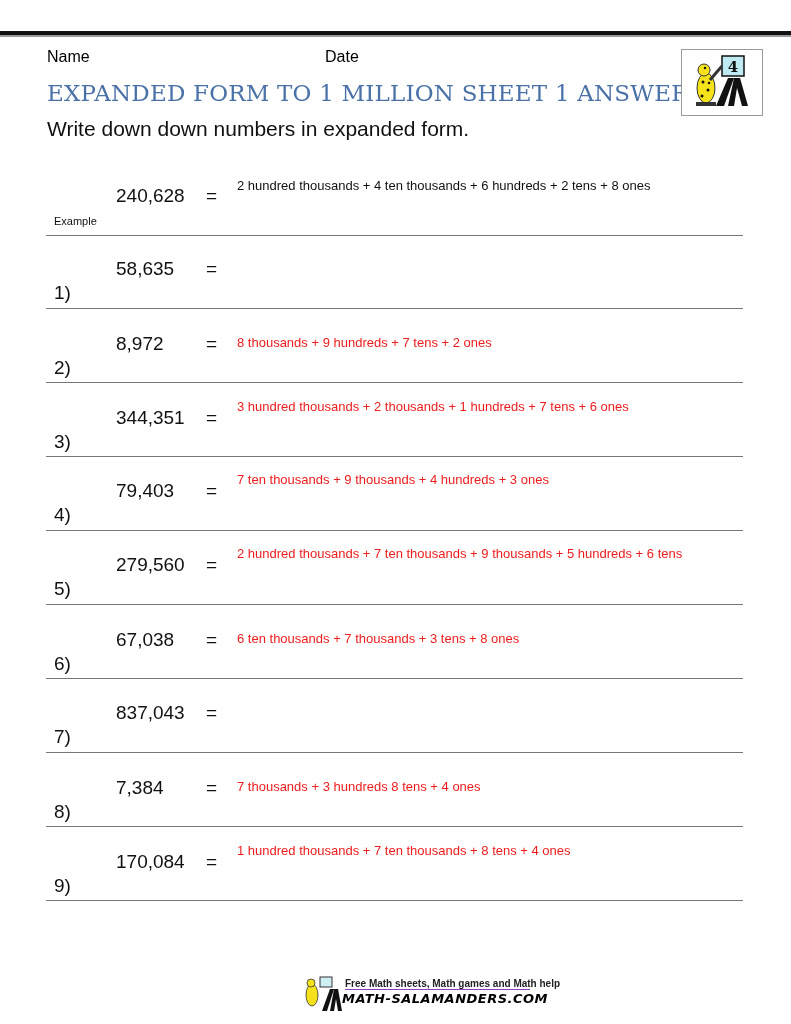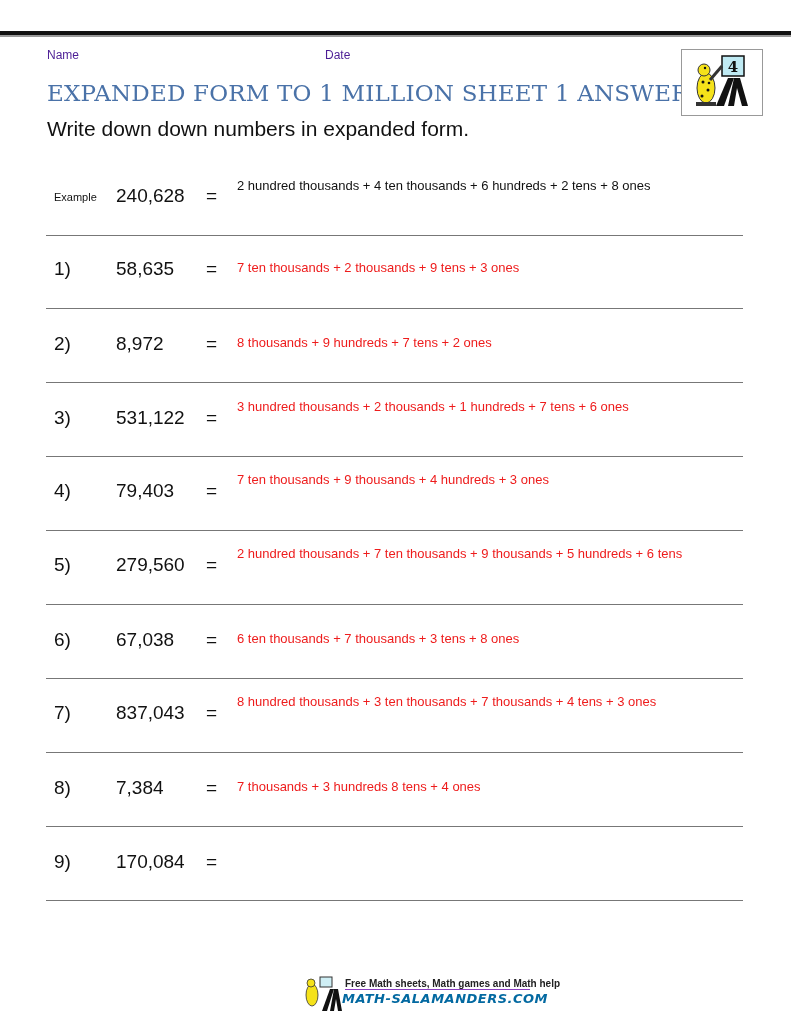--- a/index.html
+++ b/index.html
@@ -4,42 +4,42 @@
 <style>
   html, body { margin: 0; padding: 0; }
   body {
     width: 791px; height: 1024px; background: #ffffff; position: relative; overflow: hidden;
     font-family: "Liberation Sans", "DejaVu Sans", sans-serif; color: #1a1a1a;
   }
   .top-rule {
     position: absolute; left: 0; top: 31px; width: 791px; height: 4px;
     background: #111; border-bottom: 2px solid #999;
   }
-  .label-small { position: absolute; top: 48px; font-size: 12px; color: #4c1d95; }
+  .label-small { position: absolute; top: 48px; font-size: 16px; color: #000000; }
   .title {
     position: absolute; left: 47px; top: 80px; font-family: "DejaVu Serif", "Liberation Serif", serif;
     font-size: 23px; color: #4a72a8; letter-spacing: 0.2px; white-space: nowrap;
   }
   .instructions { position: absolute; left: 47px; top: 117px; font-size: 21px; color: #111; }
   .logo-box {
     position: absolute; left: 681px; top: 49px; width: 80px; height: 65px;
     border: 1px solid #999; background: #fff;
   }
   .row { position: absolute; left: 46px; width: 697px; }
-  .row .num { position: absolute; left: 8px; font-size: 19px; color: #111; }
+  .row .num { position: absolute; left: 8px; font-size: 19px; color: #111; margin-top: 24px; }
   .row .num.small { font-size: 11px; left: 8px; }
   .row .value { position: absolute; left: 70px; font-size: 19px; color: #111; }
   .row .eq { position: absolute; left: 160px; font-size: 19px; color: #111; }
   .row .answer { position: absolute; left: 191px; width: 500px; font-size: 13px; line-height: 28px; color: #ee1c1c; }
   .row .answer.example { color: #111; }
   .sep { position: absolute; left: 46px; width: 697px; height: 1px; background: #777; }
   .footer { position: absolute; left: 300px; top: 975px; width: 240px; height: 40px; }
   .footer .tagline { position: absolute; left: 45px; top: 3px; font-size: 10px; color: #222; font-weight: bold; white-space: nowrap; }
   .footer .bar { position: absolute; left: 45px; top: 14px; width: 185px; height: 1px; background: #8a3fbf; }
-  .footer .site { position: absolute; left: 42px; top: 16px; font-size: 13px; font-weight: bold; color: #0369a1; letter-spacing: 0.5px; white-space: nowrap; font-family: "DejaVu Sans", sans-serif; font-style: italic; }
+  .footer .site { position: absolute; left: 42px; top: 16px; font-size: 13px; font-weight: bold; color: #000000; letter-spacing: 0.5px; white-space: nowrap; font-family: "DejaVu Sans", sans-serif; font-style: italic; }
 </style>
 </head>
 <body>
 
 <div class="top-rule"></div>
 
 <div class="label-small" style="left:47px;">Name</div>
 <div class="label-small" style="left:325px;">Date</div>
 
 <div class="title">EXPANDED FORM TO 1 MILLION SHEET 1 ANSWERS</div>
@@ -68,35 +68,34 @@
   <span class="value" style="top:13px;">240,628</span>
   <span class="eq" style="top:13px;">=</span>
   <span class="answer example" style="top:0;">2 hundred thousands + 4 ten thousands + 6 hundreds + 2 tens + 8 ones</span>
 </div>
 <div class="sep" style="top:235px;"></div>
 
 <div class="row" style="top:258px; height:30px;">
   <span class="num">1)</span>
   <span class="value">58,635</span>
   <span class="eq">=</span>
-  <span class="answer" style="top:-4px;">7 ten thousands + 2 thousands + 9 tens + 3 ones</span>
 </div>
 <div class="sep" style="top:308px;"></div>
 
 <div class="row" style="top:333px; height:30px;">
   <span class="num">2)</span>
   <span class="value">8,972</span>
   <span class="eq">=</span>
   <span class="answer" style="top:-4px;">8 thousands + 9 hundreds + 7 tens + 2 ones</span>
 </div>
 <div class="sep" style="top:382px;"></div>
 
 <div class="row" style="top:393px; height:60px;">
   <span class="num" style="top:14px;">3)</span>
-  <span class="value" style="top:14px;">531,122</span>
+  <span class="value" style="top:14px;">344,351</span>
   <span class="eq" style="top:14px;">=</span>
   <span class="answer" style="top:0;">3 hundred thousands + 2 thousands + 1 hundreds + 7 tens + 6 ones</span>
 </div>
 <div class="sep" style="top:456px;"></div>
 
 <div class="row" style="top:466px; height:60px;">
   <span class="num" style="top:14px;">4)</span>
   <span class="value" style="top:14px;">79,403</span>
   <span class="eq" style="top:14px;">=</span>
   <span class="answer" style="top:0;">7 ten thousands + 9 thousands + 4 hundreds + 3 ones</span>
@@ -116,36 +115,36 @@
   <span class="value">67,038</span>
   <span class="eq">=</span>
   <span class="answer" style="top:-4px;">6 ten thousands + 7 thousands + 3 tens + 8 ones</span>
 </div>
 <div class="sep" style="top:678px;"></div>
 
 <div class="row" style="top:688px; height:60px;">
   <span class="num" style="top:14px;">7)</span>
   <span class="value" style="top:14px;">837,043</span>
   <span class="eq" style="top:14px;">=</span>
-  <span class="answer" style="top:0; width:430px;">8 hundred thousands + 3 ten thousands + 7 thousands + 4 tens + 3 ones</span>
 </div>
 <div class="sep" style="top:752px;"></div>
 
 <div class="row" style="top:777px; height:30px;">
   <span class="num">8)</span>
   <span class="value">7,384</span>
   <span class="eq">=</span>
   <span class="answer" style="top:-4px;">7 thousands + 3 hundreds 8 tens + 4 ones</span>
 </div>
 <div class="sep" style="top:826px;"></div>
 
 <div class="row" style="top:837px; height:60px;">
   <span class="num" style="top:14px;">9)</span>
   <span class="value" style="top:14px;">170,084</span>
   <span class="eq" style="top:14px;">=</span>
+  <span class="answer" style="top:0;">1 hundred thousands + 7 ten thousands + 8 tens + 4 ones</span>
 </div>
 <div class="sep" style="top:900px;"></div>
 
 <div class="footer">
   <svg width="42" height="38" viewBox="0 0 42 38" style="position:absolute;left:0;top:0;">
     <rect x="20" y="2" width="12" height="10" fill="#cfeff5" stroke="#333" stroke-width="1"></rect>
     <ellipse cx="12" cy="20" rx="6" ry="11" fill="#f5e21a" stroke="#333" stroke-width="0.8"></ellipse>
     <circle cx="11" cy="8" r="4" fill="#f5e21a" stroke="#333" stroke-width="0.8"></circle>
     <polygon points="22,36 30,14 34,14 27,36" fill="#111"></polygon>
     <polygon points="30,36 34,14 38,14 42,36 38,36 36,24 34,36" fill="#111"></polygon>

